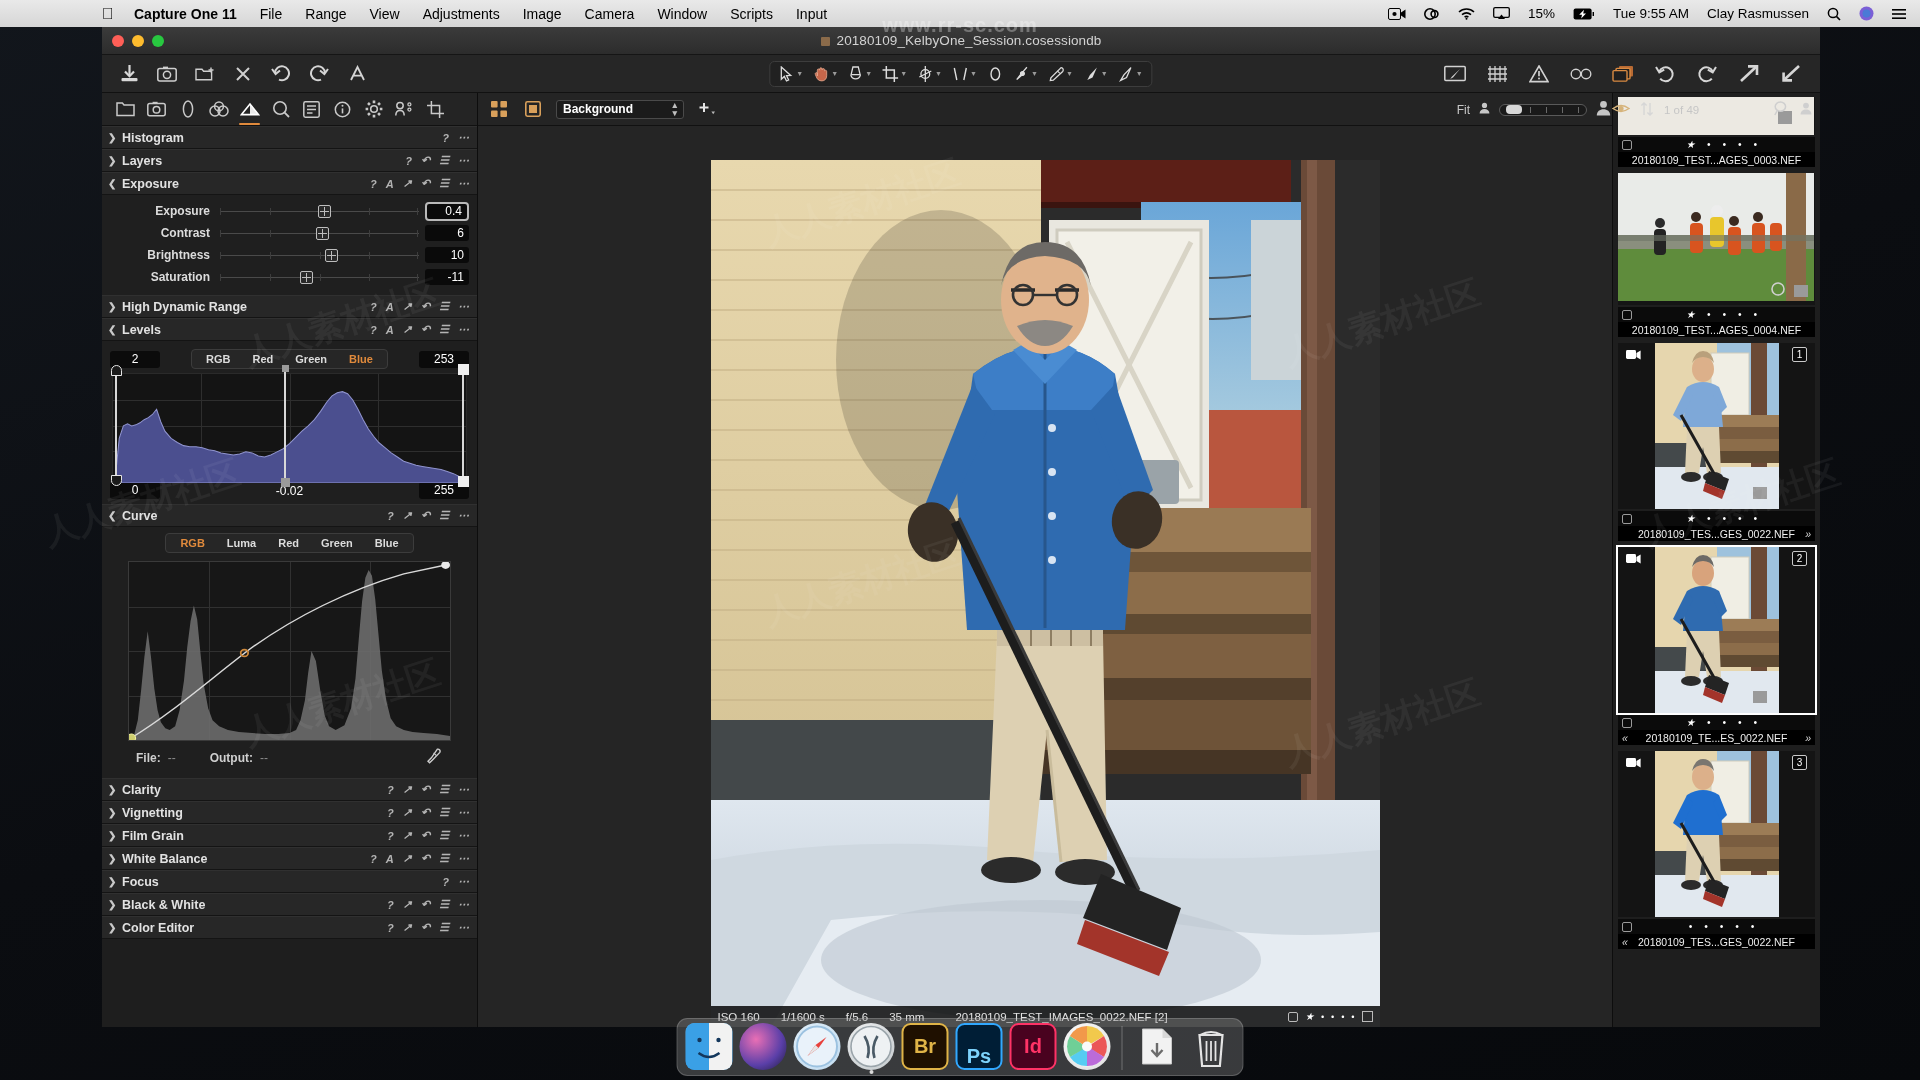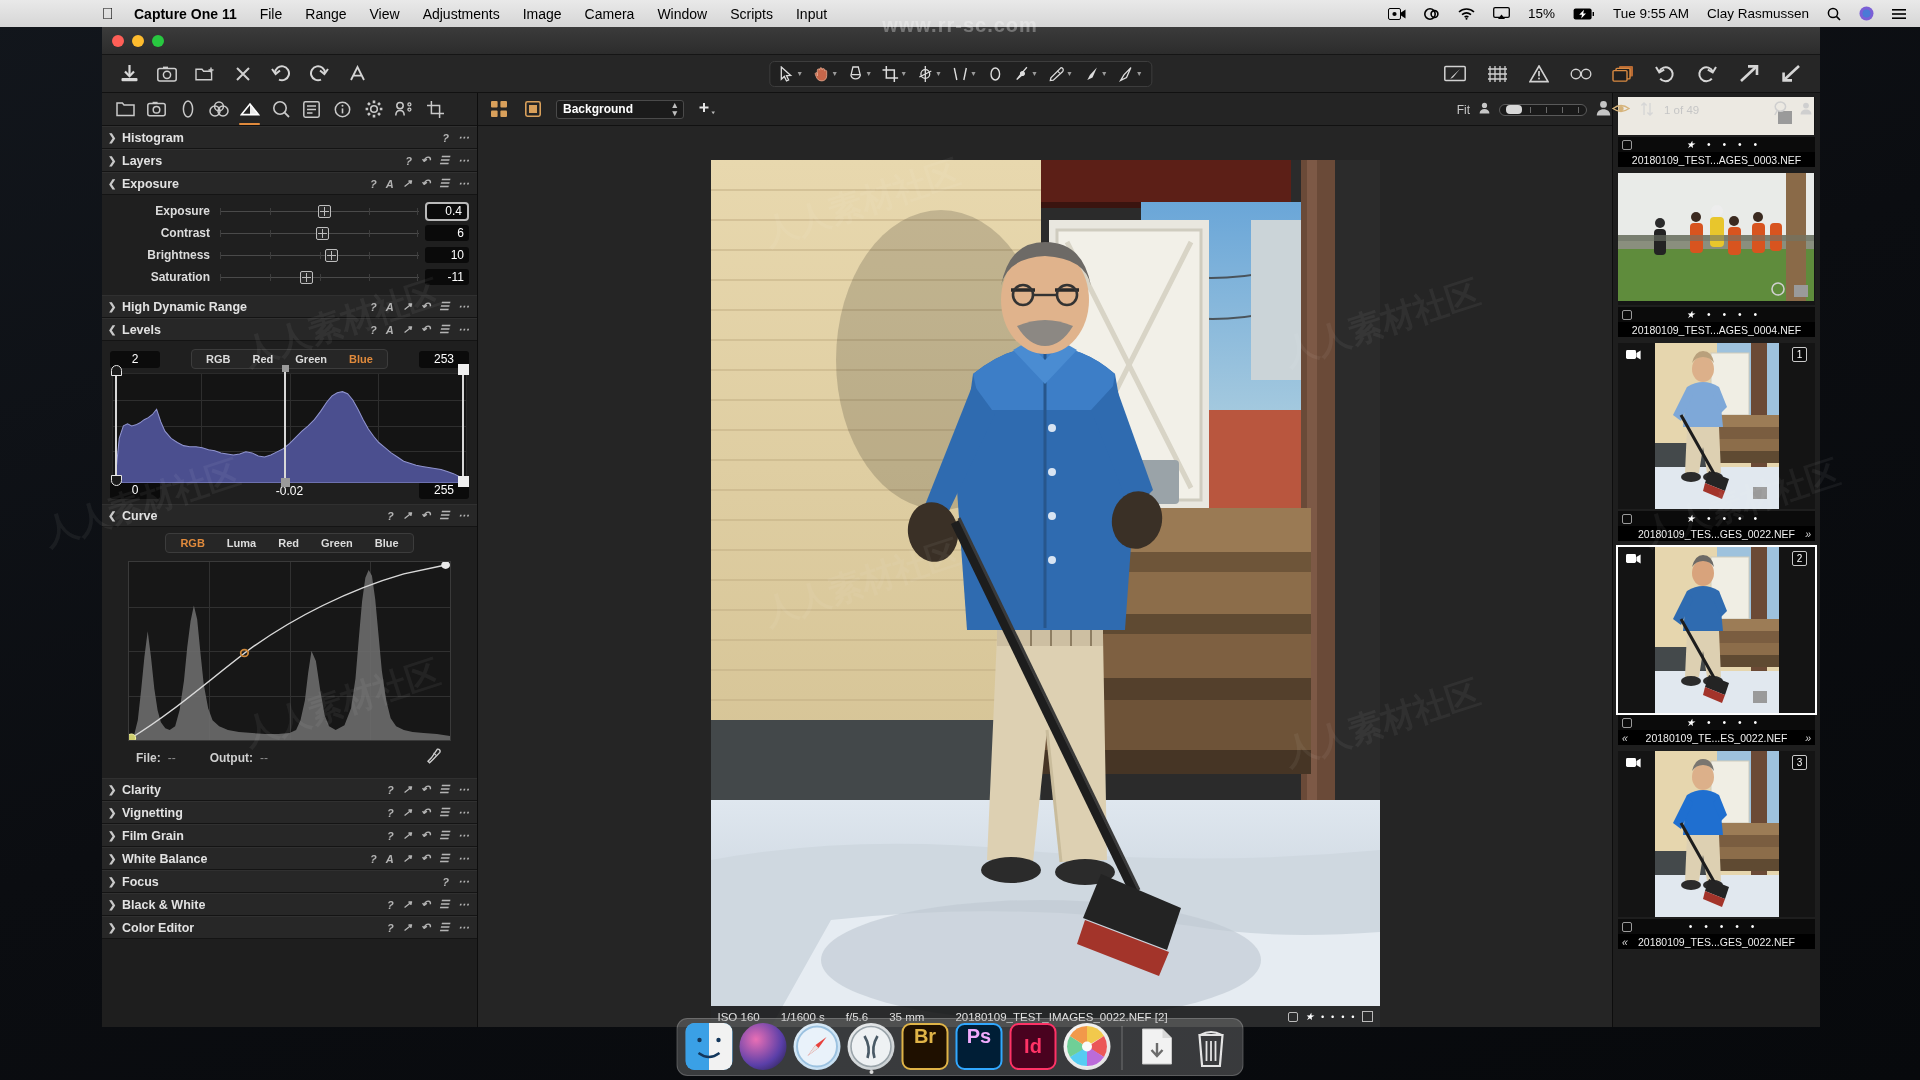--- a/index.html
+++ b/index.html
@@ -282,20 +282,23 @@
   <div class="wmtop">www.rr-sc.com</div>
 
   <div class="appwin">
 
     <div class="titlebar">
       <div class="lights">
         <span class="light r"></span>
         <span class="light y"></span>
         <span class="light g"></span>
       </div>
+      <div class="titletext">
+        <span class="doc-ic"></span><span>20180109_KelbyOne_Session.cosessiondb</span>
+      </div>
     </div>
 
     <div class="toolbar">
       <div class="tb-left">
         <span class="tbtn">
           <svg width="19" height="19" viewBox="0 0 19 19">
               <path d="M9.5 1 V11" stroke="#d8d8d8" stroke-width="2.2" fill="none"></path>
               <path d="M5 7.5 L9.5 12.2 L14 7.5" stroke="#d8d8d8" stroke-width="2.2" fill="none"></path>
               <rect x="1.5" y="14" width="16" height="3.3" rx="1" fill="#d8d8d8"></rect>
             </svg>
@@ -1313,24 +1316,24 @@
         </svg>
     </span>
     <span class="dockicon" style="border-radius:50%; background:radial-gradient(circle at 40% 35%, #fafafa, #bcc3c7);">
       <svg width="47" height="47" viewBox="0 0 47 47">
           <circle cx="23.5" cy="23.5" r="20" fill="#eef1f3" stroke="#9aa4aa" stroke-width="1.6"></circle>
           <path d="M17 13 Q23.5 24 20 35" fill="none" stroke="#4a5a66" stroke-width="2.6"></path>
           <path d="M30 13 Q23.5 24 27 35" fill="none" stroke="#4a5a66" stroke-width="2.6"></path>
         </svg>
       <i class="dockdot"></i>
     </span>
-    <span class="dockicon" style="background:#1f1000; border:2px solid #e0b447; display:flex;justify-content:center;color:#e0b447;font-weight:bold;font-size:20px;">
+    <span class="dockicon" style="background:#1f1000; border:2px solid #e0b447; display:flex;align-items:center;justify-content:center;color:#e0b447;font-weight:bold;font-size:20px;">
       <span>Br</span>
     </span>
-    <span class="dockicon" style="background:#001e36; border:2px solid #31a8ff; display:flex;align-items:flex-start;justify-content:center;color:#f0abfc;font-weight:bold;font-size:20px;">
+    <span class="dockicon" style="background:#001e36; border:2px solid #31a8ff; display:flex;align-items:flex-end;justify-content:center;color:#7dd3fc;font-weight:bold;font-size:20px;">
       <span>Ps</span>
     </span>
     <span class="dockicon" style="background:#49021f; border:2px solid #ff3366; display:flex;align-items:center;justify-content:center;color:#ff3366;font-weight:bold;font-size:20px;">
       <span>Id</span>
     </span>
     <span class="dockicon" style="border-radius:50%; background:radial-gradient(circle at 40% 35%, #ffffff, #dcdcdc); overflow:hidden;">
       <svg width="47" height="47" viewBox="0 0 47 47">
           <circle cx="23.5" cy="23.5" r="20" fill="#f4f4f4"></circle>
           <g>
             <path d="M23.5 3 a20 20 0 0 1 17 10 l-17 10z" fill="#f2c94c"></path>

